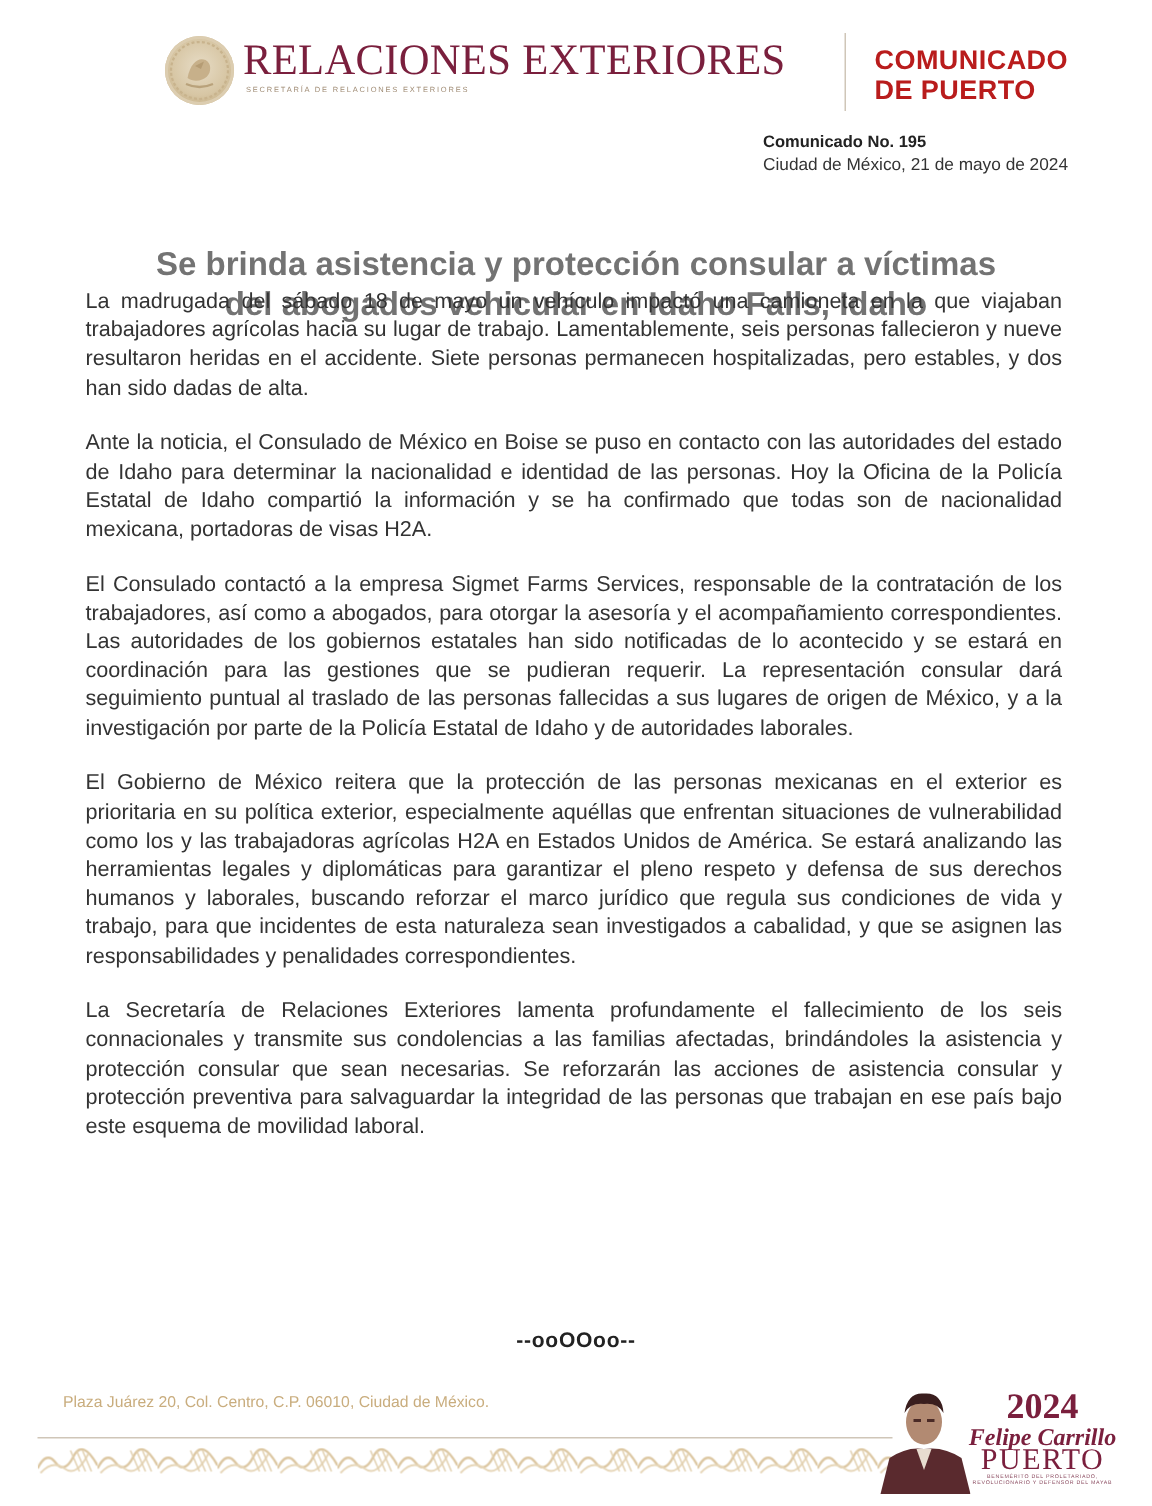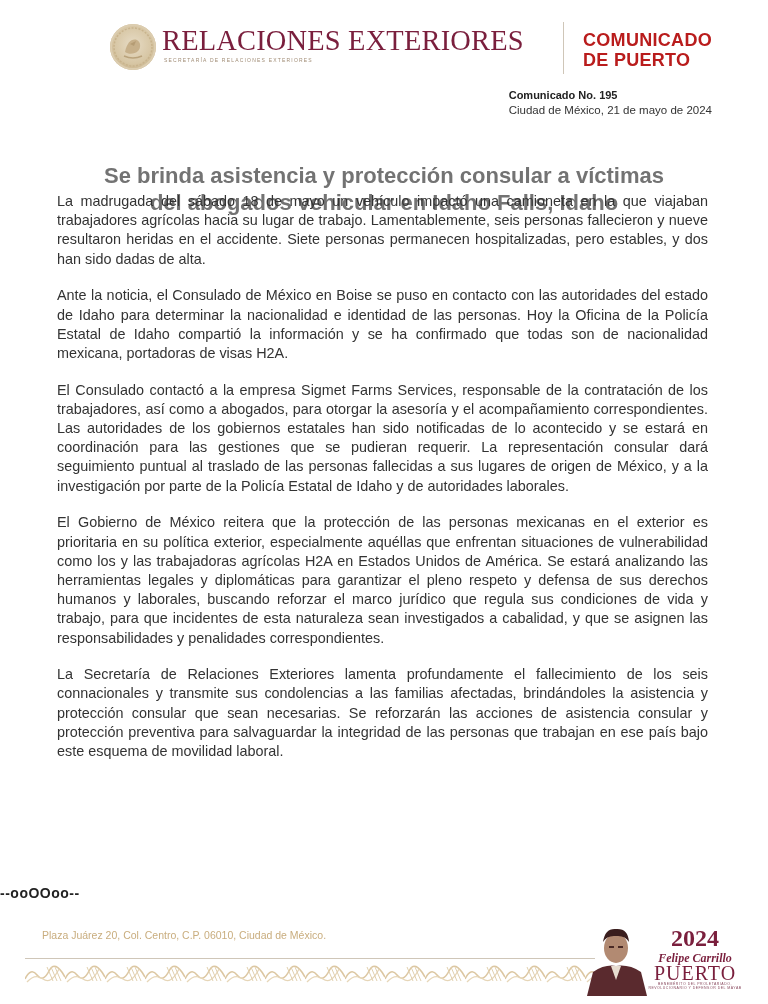--- a/index.html
+++ b/index.html
@@ -40,39 +40,39 @@
       position: absolute; left: 40px; top: 123px; width: 688px;
       text-align: center; font-weight: bold; font-size: 22px; line-height: 27px; color: #737373; margin-top: 39px;
     }
     .body-text {
       position: absolute; left: 57px; top: 192px; width: 651px;
       font-size: 14.4px; line-height: 19.2px; color: #333;
       text-align: justify;
     }
     .body-text p { margin: 0 0 17.5px 0; }
     .closing {
-      position: absolute; left: 0; width: 768px; top: 885px; 
+      position: absolute; left: 0; width: 768px; top: 885px; text-align: center;
       font-weight: bold; font-size: 14px; color: #222; letter-spacing: 0.5px;
     }
     .footer-addr {
       position: absolute; left: 30px; top: 928px; font-size: 10.5px; line-height: 14px; color: #c9ad7e; margin-left: 12px;
     }
     .footer-addr .row2 span.web { margin-left: 46px; }
     .footer-line { position: absolute; left: 25px; top: 958px; width: 570px; height: 1px; background: #cfc6b8; }
     .pattern-band {
       position: absolute; left: 25px; top: 965px; width: 575px; height: 18px; overflow: hidden;
     }
     .portrait {
       position: absolute; left: 585px; top: 922px; width: 62px; height: 74px;
     }
     .anniv {
       position: absolute; left: 645px; top: 925px; width: 100px; text-align: center; color: #7a1f3d;
     }
     .anniv .year { font-family: "Liberation Serif", "DejaVu Serif", serif; font-weight: bold; font-size: 24px; line-height: 26px; }
-    .anniv .name { font-family: "Liberation Serif", "DejaVu Serif", serif; font-style: italic; font-weight: bold; font-size: 12px; line-height: 15px; }
+    .anniv .name { font-family: "Liberation Serif", "DejaVu Serif", serif; font-style: italic; font-weight: bold; font-size: 16px; line-height: 15px; }
     .anniv .surname { font-family: "Liberation Serif", "DejaVu Serif", serif; font-size: 20px; line-height: 15px; letter-spacing: 1px; }
     .anniv .tiny { font-size: 3.5px; line-height: 4px; color: #8a4a5f; letter-spacing: 0.5px; margin-top: 1px; }
   </style>
 </head>
 <body>
 
 <div class="header">
   <div class="emblem">
     <svg width="46" height="46" viewBox="0 0 46 46">
       <circle cx="23" cy="23" r="19" fill="none" stroke="#c8b38d" stroke-width="1.5" stroke-dasharray="2 1.5"></circle>

